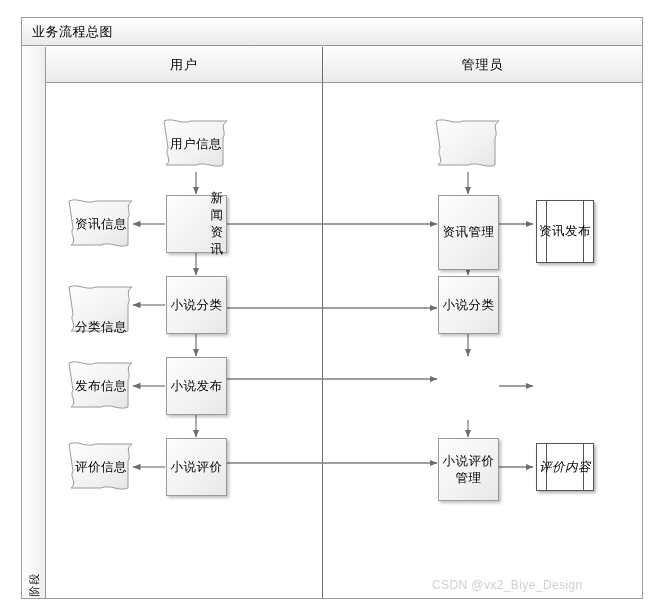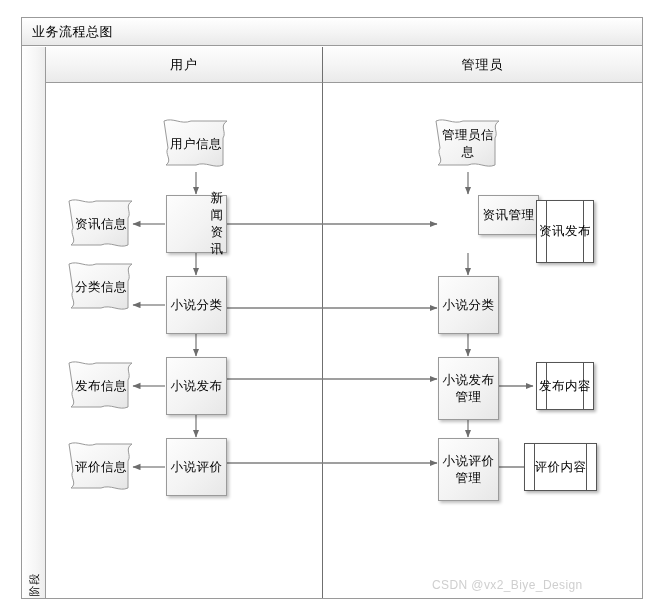--- a/index.html
+++ b/index.html
@@ -194,21 +194,21 @@
     <svg width="70" height="52" viewBox="0 0 70 52">
       <path d="M3,3 C12,-1 20,7 30,3 L66,3 C58,8 66,14 62,20 L62,47 C53,51 45,43 35,47 L5,47 C12,42 3,36 7,30 Z" fill="url(#dg1)" stroke="#9a9a9a" stroke-width="1"></path>
     </svg>
     <div class="lbl">资讯信息</div>
   </div>
 
   <div class="node proc" style="left:166px;top:276px;width:61px;height:58px;">
     <span>小说分类</span>
   </div>
 
-  <div class="node doc" style="left:66px;top:261px;width:70px;height:52px;">
+  <div class="node doc" style="left:66px;top:284px;width:70px;height:52px;align-items:flex-end;">
     <svg width="70" height="52" viewBox="0 0 70 52">
       <path d="M3,3 C12,-1 20,7 30,3 L66,3 C58,8 66,14 62,20 L62,47 C53,51 45,43 35,47 L5,47 C12,42 3,36 7,30 Z" fill="url(#dg1)" stroke="#9a9a9a" stroke-width="1"></path>
     </svg>
     <div class="lbl">分类信息</div>
   </div>
 
   <div class="node proc" style="left:166px;top:357px;width:61px;height:58px;">
     <span>小说发布</span>
   </div>
 
@@ -227,46 +227,39 @@
     <svg width="70" height="52" viewBox="0 0 70 52">
       <path d="M3,3 C12,-1 20,7 30,3 L66,3 C58,8 66,14 62,20 L62,47 C53,51 45,43 35,47 L5,47 C12,42 3,36 7,30 Z" fill="url(#dg1)" stroke="#9a9a9a" stroke-width="1"></path>
     </svg>
     <div class="lbl">评价信息</div>
   </div>
 
   <div class="node doc" style="left:433px;top:118px;width:70px;height:52px;">
     <svg width="70" height="52" viewBox="0 0 70 52">
       <path d="M3,3 C12,-1 20,7 30,3 L66,3 C58,8 66,14 62,20 L62,47 C53,51 45,43 35,47 L5,47 C12,42 3,36 7,30 Z" fill="url(#dg1)" stroke="#9a9a9a" stroke-width="1"></path>
     </svg>
-    <div class="lbl">管理员信息</div>
-  </div>
-
-  <div class="node proc" style="left:438px;top:195px;width:61px;height:40px;margin-left:40px;">
+  </div>
+
+  <div class="node proc" style="left:438px;top:195px;width:61px;height:75px;">
     <span>资讯管理</span>
   </div>
 
   <div class="node pred" style="left:536px;top:200px;width:58px;height:63px;">
     <span class="lbl">资讯发布</span>
   </div>
 
   <div class="node proc" style="left:438px;top:276px;width:61px;height:58px;">
     <span>小说分类</span>
   </div>
 
-  <div class="node proc" style="left:438px;top:357px;width:61px;height:63px;">
-    <span>小说发布管理</span>
-  </div>
-
-  <div class="node pred" style="left:536px;top:362px;width:58px;height:48px;">
-    <span class="lbl">发布内容</span>
-  </div>
+
 
   <div class="node proc" style="left:438px;top:438px;width:61px;height:63px;">
     <span>小说评价管理</span>
   </div>
 
-  <div class="node pred" style="left:524px;top:443px;width:73px;height:48px;">
+  <div class="node pred" style="left:536px;top:443px;width:58px;height:48px;font-style:italic;">
     <span class="lbl">评价内容</span>
   </div>
 
   <div class="watermark">CSDN @vx2_Biye_Design</div>
 
 </div>
 
 </body></html>

